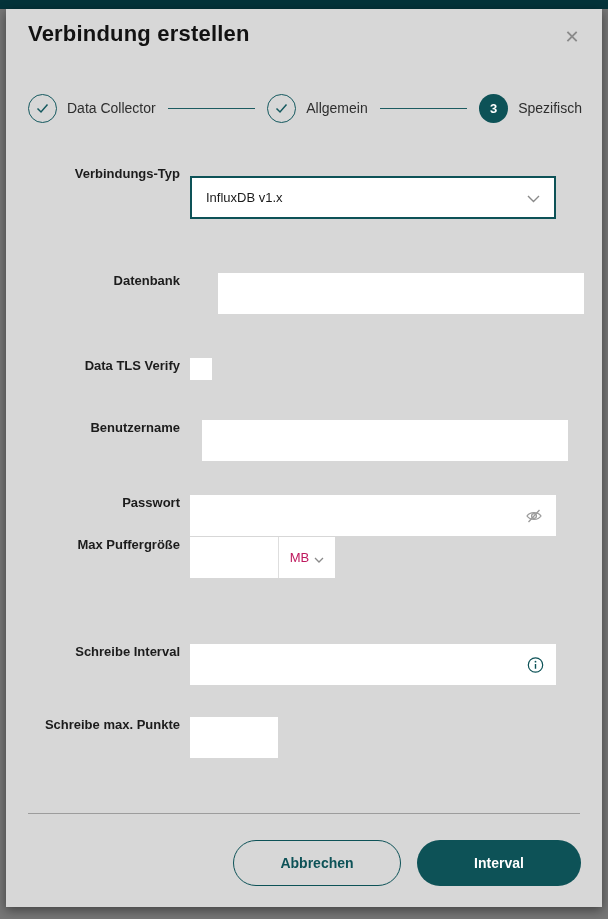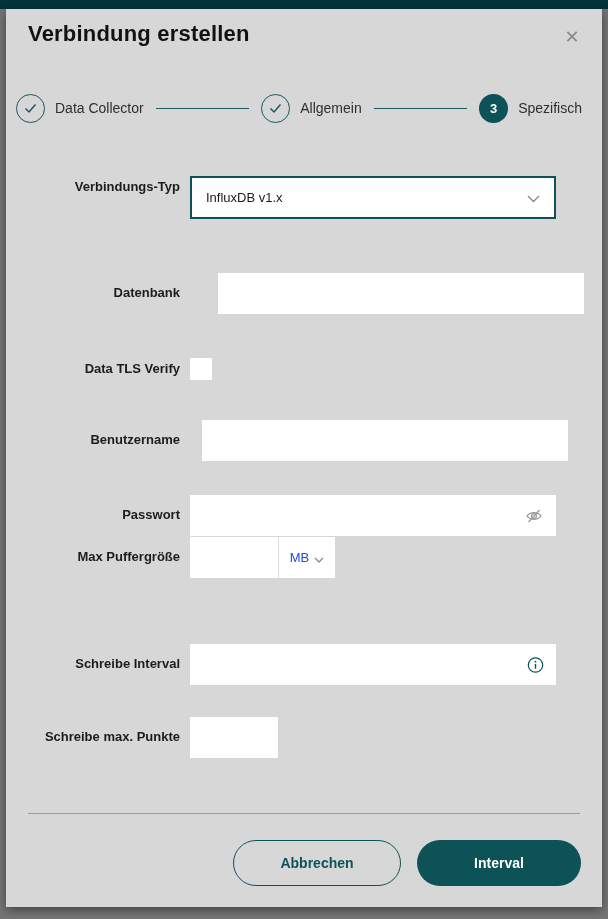--- a/index.html
+++ b/index.html
@@ -19,36 +19,36 @@
     font-size:22px;font-weight:bold;color:#121212;letter-spacing:.2px;
   }
   .close-btn{
     position:absolute;right:18px;top:16px;width:24px;height:24px;
     background:none;border:none;cursor:pointer;
     color:#8a8a8a;font-size:18px;line-height:24px;text-align:center;padding:0;
     font-family:"Liberation Sans", sans-serif;
   }
   
   .stepper{
-    position:absolute;left:10px;right:20px;top:84px;height:30px;
+    position:absolute;left:22px;right:20px;top:84px;height:30px;
     display:flex;align-items:center;
   }
   .step{display:flex;align-items:center;cursor:pointer;}
   .step-circle{
     width:29px;height:29px;border-radius:50%;box-sizing:border-box;
     display:flex;align-items:center;justify-content:center;flex:none;
   }
   .step-circle.done{border:1.5px solid #15595f;background:transparent;}
   .step-circle.active{background:#0d5257;color:#ffffff;font-size:13px;font-weight:bold;}
   .step-label{margin-left:10px;font-size:14px;color:#2e2e2e;}
   .connector{flex:1;height:0;border-top:1px solid #1c5b60;margin:0 12px;}
   
   .row{
     position:absolute;left:22px;width:552px;
-    display:flex;align-items:center;
+    display:flex;
   }
   .flabel{
     width:152px;flex:none;text-align:right;margin-right:10px;
     font-size:13px;font-weight:bold;color:#1c1c1c;line-height:1.25;
   }
   .ctrl{position:relative;display:flex;align-items:center;}
   .select-box{
     width:366px;height:43px;box-sizing:border-box;background:#ffffff;
     border:2px solid #0d5257;display:flex;align-items:center;
     padding:12px 14px;cursor:pointer;margin-top:20px;
@@ -66,21 +66,21 @@
   }
   .buffer-group{display:flex;height:41px;background:#ffffff;}
   .buffer-input{
     width:88px;height:41px;box-sizing:border-box;border:none;outline:none;background:#ffffff;
     padding:0 10px;font-size:13px;font-family:"Liberation Sans", sans-serif;
   }
   .unit-box{
     width:57px;height:41px;border-left:1px solid #dedede;box-sizing:border-box;
     display:flex;align-items:center;justify-content:center;gap:5px;cursor:pointer;
   }
-  .unit-box .unit-label{font-size:13px;color:#1d4ed8;}
+  .unit-box .unit-label{font-size:13px;color:#be185d;}
   .field-icon{position:absolute;right:12px;top:50%;transform:translateY(-50%);display:flex;}
   
   .row-type{top:157px;height:43px;}
   .row-db{top:264px;height:41px;gap:28px;}
   .row-tls{top:349px;height:22px;}
   .row-user{top:411px;height:41px;gap:12px;}
   .row-pass{top:486px;height:41px;}
   .row-buf{top:528px;height:41px;}
   .row-int{top:635px;height:41px;}
   .row-pts{top:708px;height:41px;}

